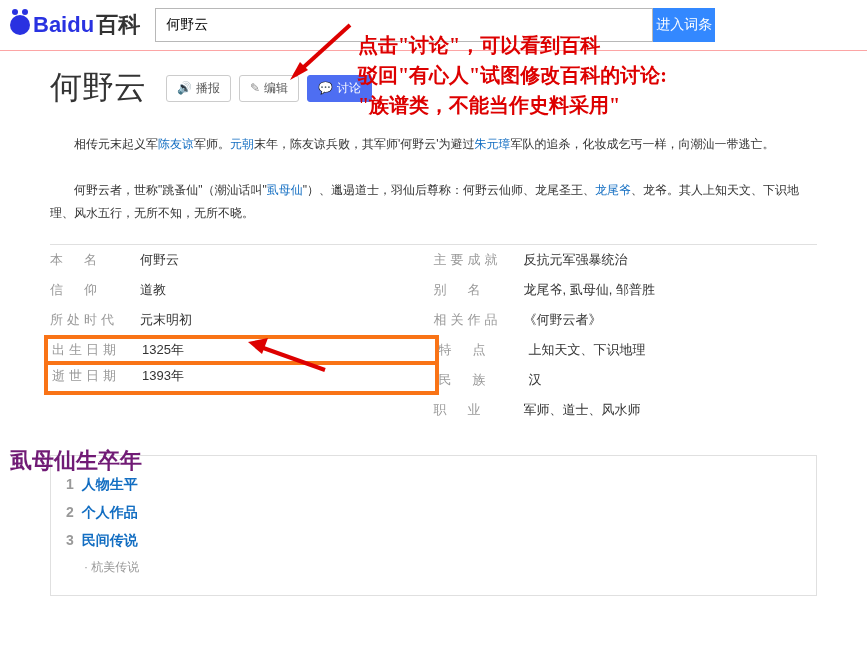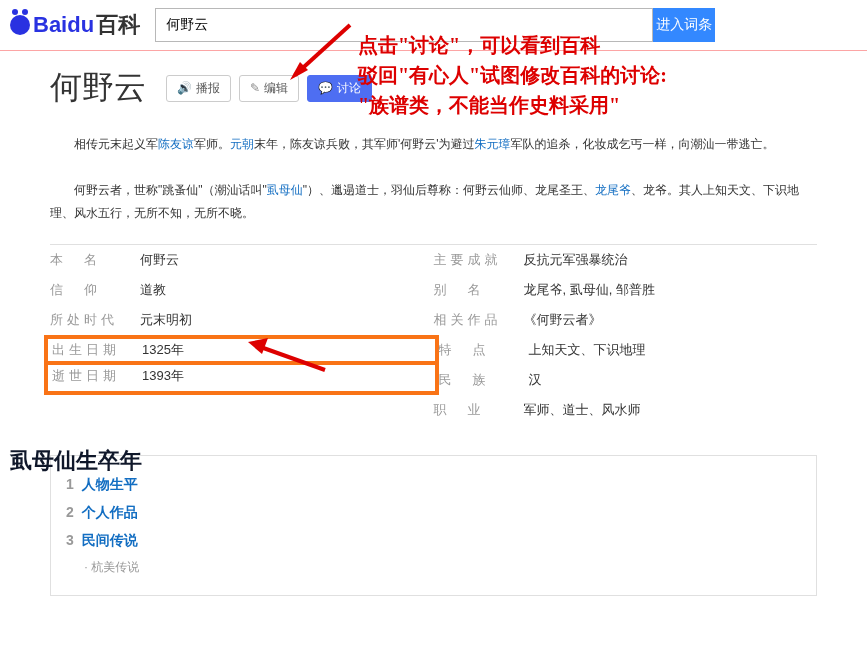--- a/index.html
+++ b/index.html
@@ -30,21 +30,21 @@
 .info-value { color: #333; }
 .boxed { border: 4px solid #f97316; padding: 2px 4px; margin-left: -6px; }
 .toc { display: flex; border: 1px solid #e0e0e0; margin-top: 30px; padding: 15px; font-size: 14px; }
 .toc-title { width: 80px; font-size: 18px; font-weight: bold; color: #333; display: flex; align-items: flex-start; justify-content: center; padding-top: 20px; }
 .toc-col { flex: 1; }
 .toc-item { padding: 5px 0; color: #136ec2; font-weight: bold; }
 .toc-item .num { color: #999; margin-right: 8px; }
 .toc-sub { color: #999; font-size: 12px; padding: 4px 0 4px 18px; }
 .annotation { position: absolute; font-weight: bold; font-family: SimSun, serif; }
 .ann-red { color: #d00; font-size: 20px; line-height: 1.5; }
-.ann-blue { color: #0f172a; font-size: 22px; }
+.ann-blue { color: #701a75; font-size: 22px; }
 .arrow-svg { position: absolute; pointer-events: none; }
 </style>
 </head>
 <body>
 
 <div class="header">
   <div class="logo">
     <div class="paw"></div>
     <span class="logo-text"><span class="logo-bai">Bai</span><span class="logo-du">du</span><span class="logo-baike">百科</span></span>
   </div>

